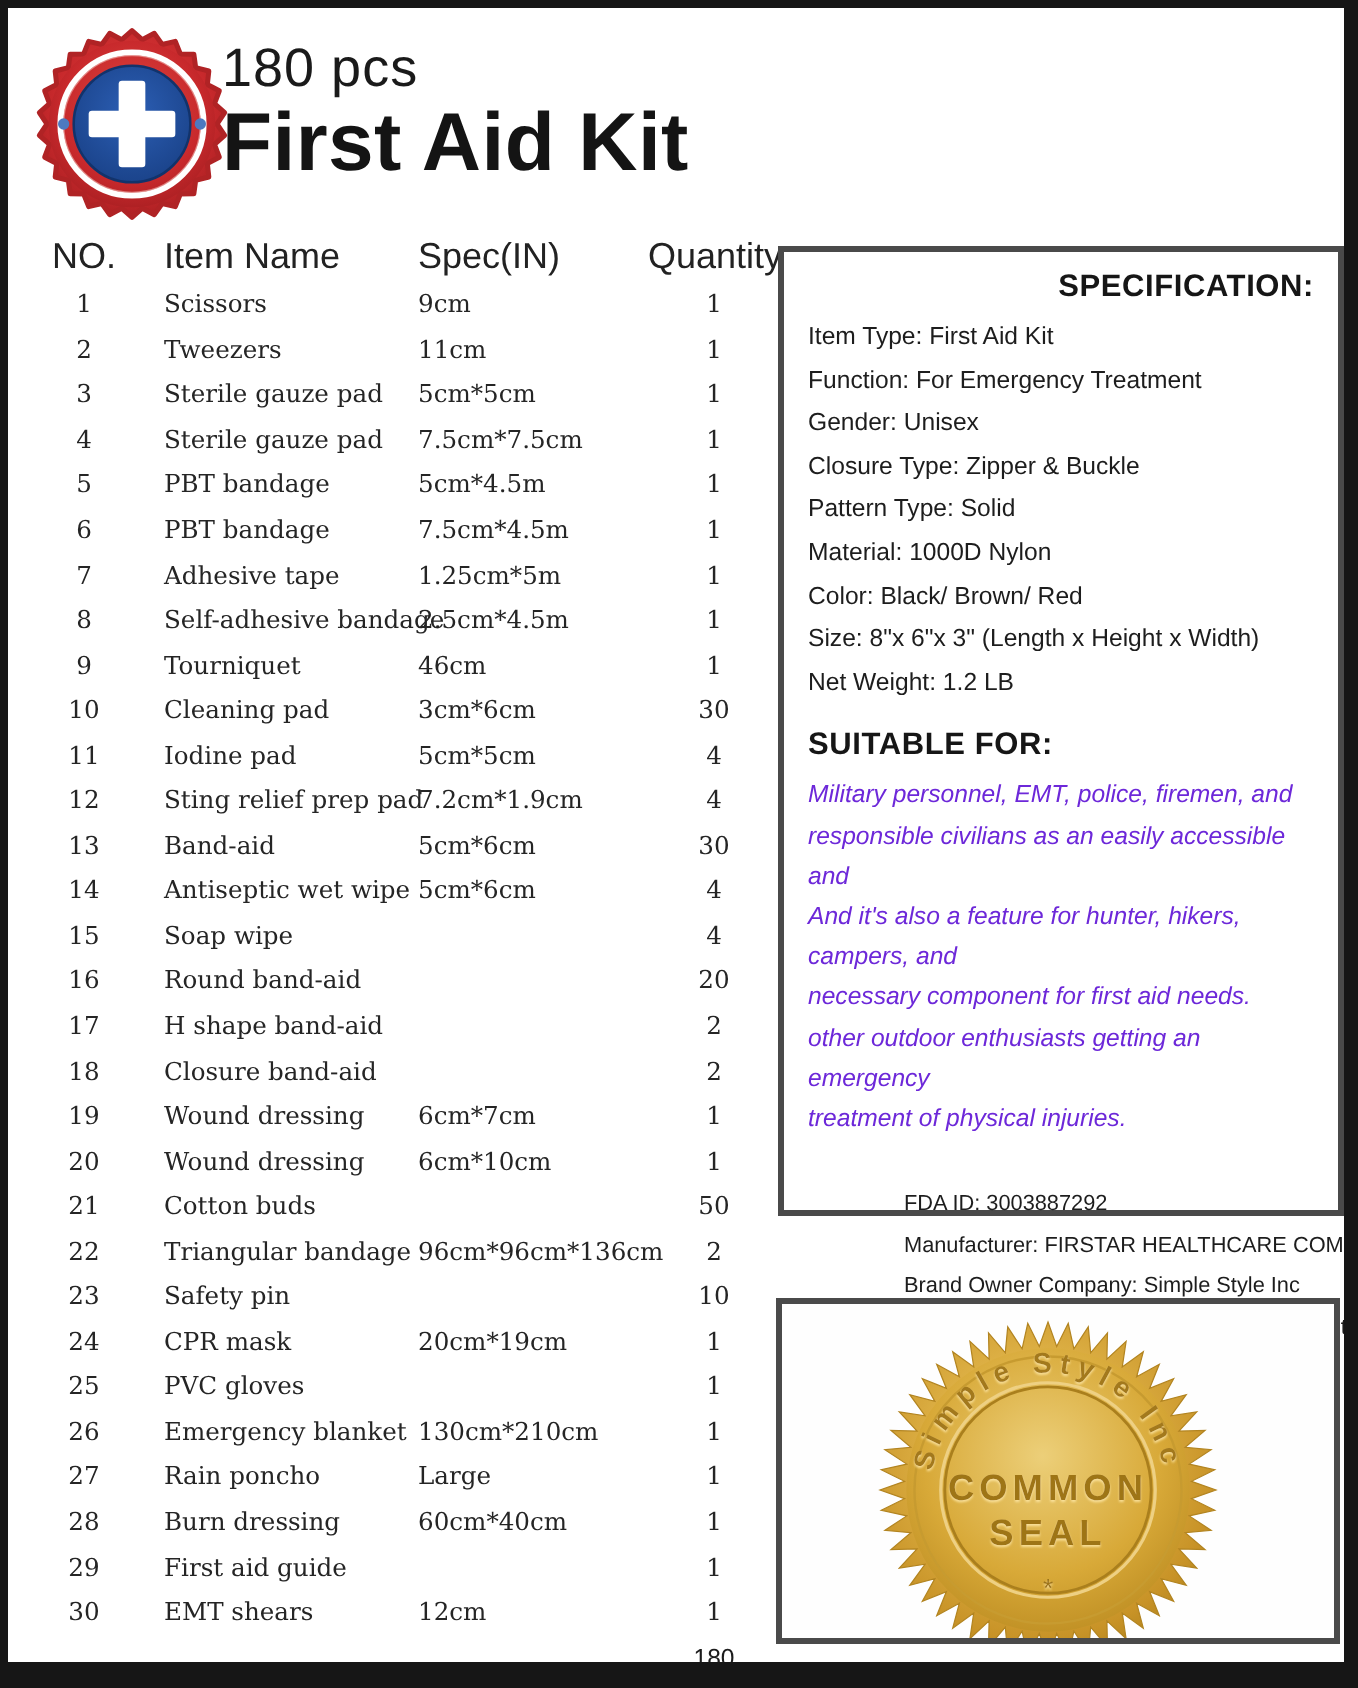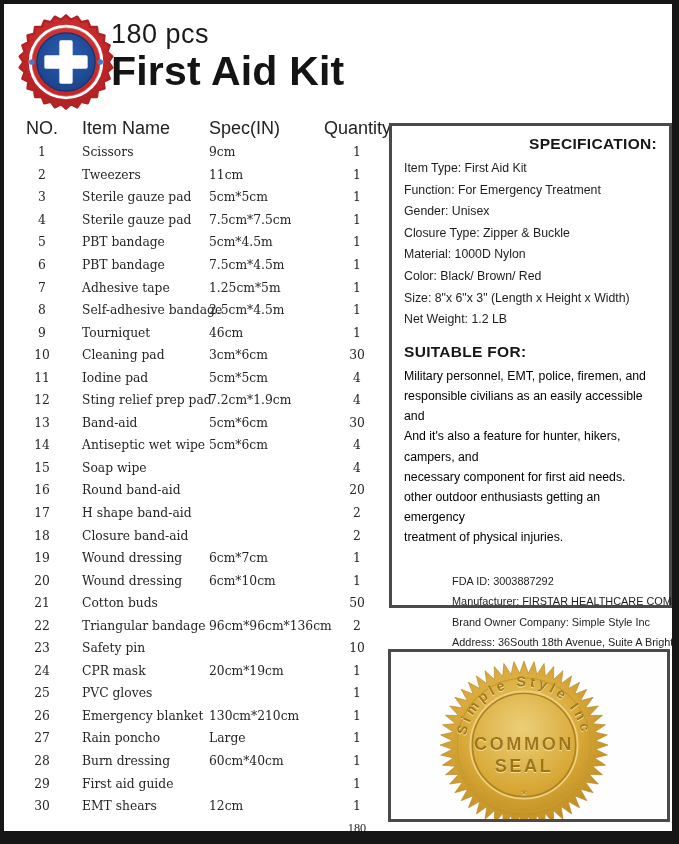--- a/index.html
+++ b/index.html
@@ -20,30 +20,30 @@
   .t-head{height:25px;font-size:18px;color:#222;}
   .h-no{text-align:center;}
   .h-name{padding-left:14px;}
   .h-spec{padding-left:13px;}
   .h-qty{text-align:center;}
   .t-row{height:22.55px;font-family:"DejaVu Serif", serif;font-size:12.3px;color:#252525;}
   .c-no{text-align:center;}
   .c-name{padding-left:14px;white-space:nowrap;}
   .c-spec{padding-left:13px;white-space:nowrap;}
   .c-qty{text-align:center;}
-  .t-total{height:22.55px;font-family:Liberation Serif, serif;font-size:12.3px;}
+  .t-total{height:22.55px;font-family:Liberation Sans, sans-serif;font-size:12.3px;}
   
   .spec-box{
     position:absolute;left:385px;top:119px;width:283px;height:485px;box-sizing:border-box;
     border:3px solid #4a4a4a;background:#fff;padding:9px 12px 0 12px;
   }
   .spec-title{font-size:15.5px;font-weight:600;letter-spacing:0.3px;color:#161616;margin-bottom:5px;text-align:right;}
   .spec-line{font-size:12.3px;line-height:21.6px;color:#1d1d1d;}
   .suit-title{font-size:15.5px;font-weight:600;letter-spacing:0.3px;color:#161616;margin-top:12px;margin-bottom:5px;}
-  .suit-line{font-size:12.3px;line-height:20.2px;color:#000000;}
+  .suit-line{font-size:12.3px;line-height:20.2px;color:#6d28d9;font-style:italic;}
   .fda-block{margin-top:23px;}
   .fda-line{font-size:10.9px;line-height:20.6px;color:#1d1d1d;white-space:nowrap;margin-left:48px;}
   
   .seal-box{
     position:absolute;left:384px;top:645px;width:282px;height:173px;box-sizing:border-box;
     border:3px solid #4a4a4a;background:#fefefe;overflow:hidden;
   }
   .seal-svg{position:absolute;left:47px;top:7px;width:172px;height:172px;}
   .seal-company{font-size:14px;font-weight:bold;letter-spacing:3.5px;fill:#a3791b;}
   .seal-main{font-size:18px;font-weight:bold;letter-spacing:2.5px;fill:#9e7518;}
@@ -314,20 +314,21 @@
   </div>
 
   <div class="spec-box">
     <div class="spec-title">SPECIFICATION:</div>
     <div>
 
     <div class="spec-line">Item Type: First Aid Kit</div>
         <div class="spec-line">Function: For Emergency Treatment</div>
         <div class="spec-line">Gender: Unisex</div>
         <div class="spec-line">Closure Type: Zipper &amp; Buckle</div>
+        <div class="spec-line">Pattern Type: Solid</div>
         <div class="spec-line">Material: 1000D Nylon</div>
         <div class="spec-line">Color: Black/ Brown/ Red</div>
         <div class="spec-line">Size: 8"x 6"x 3" (Length x Height x Width)</div>
         <div class="spec-line">Net Weight: 1.2 LB</div>
       </div>
     <div class="suit-title">SUITABLE FOR:</div>
     <div>
 
     <div class="suit-line">Military personnel, EMT, police, firemen, and</div>
         <div class="suit-line">responsible civilians as an easily accessible and</div>

